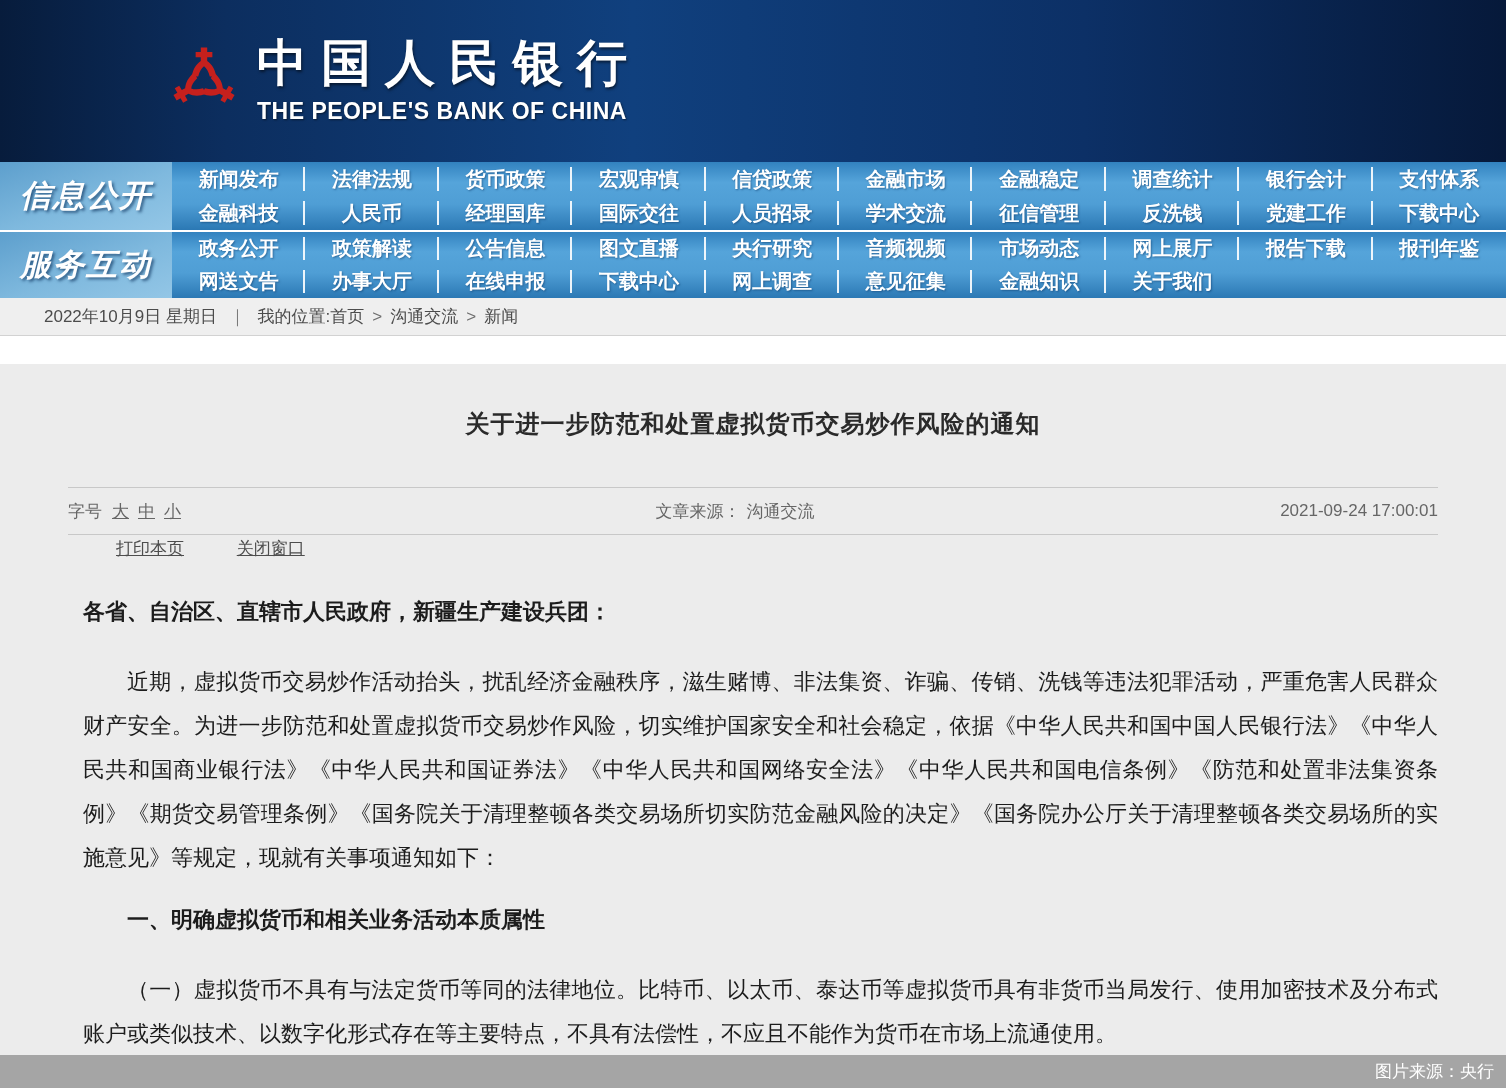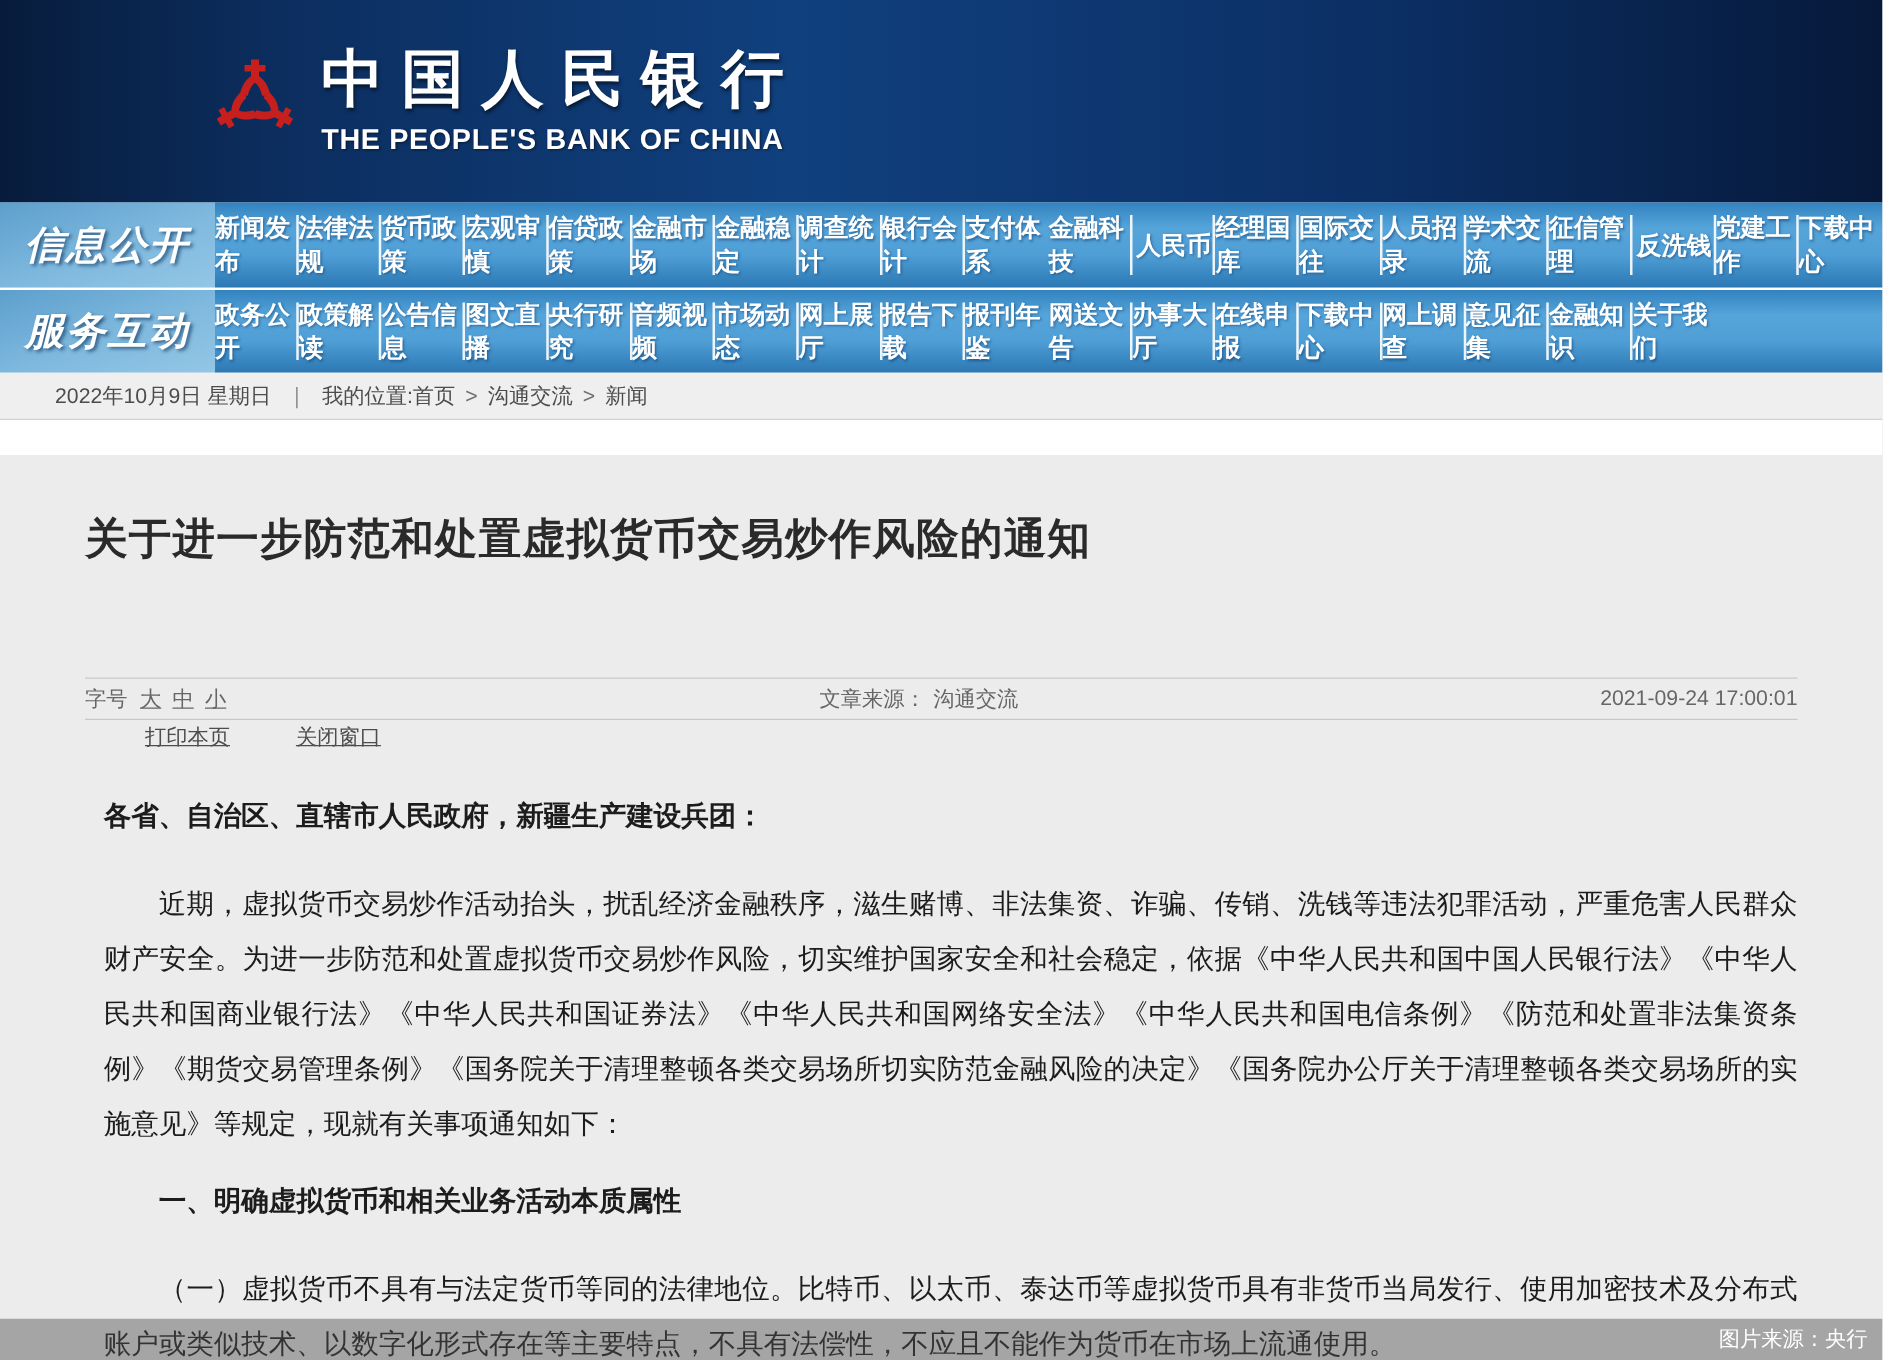--- a/index.html
+++ b/index.html
@@ -26,21 +26,21 @@
 
   
   .nav-section { display:flex; height:68px; }
   .nav-section + .nav-section { border-top:2px solid #fff; }
   .nav-label {
     flex:0 0 172px; display:flex; align-items:center; justify-content:center;
     background:linear-gradient(160deg,#5d9fcd 0%, #7fb9de 55%, #93c6e6 100%);
     color:#fff; font-size:31px; font-weight:bold; font-style:italic; letter-spacing:2px;
     text-shadow:2px 2px 3px rgba(7,45,88,.65); cursor:pointer;
   }
-  .nav-rows { flex:1; display:flex; flex-direction:row;
+  .nav-rows { flex:1; display:flex; flex-direction:column;
     background:linear-gradient(180deg,#3282bf 0%, #55a4da 30%, #4f9ed5 62%, #2b78b4 100%);
   }
   .nav-row { flex:1; display:flex; }
   .nav-cell {
     flex:1; position:relative; display:flex; align-items:center; justify-content:center;
     color:#fff; font-size:20px; font-weight:bold; text-decoration:none; cursor:pointer;
     text-shadow:1px 1px 2px rgba(10,50,95,.5);
   }
   .nav-cell::after {
     content:""; position:absolute; right:0; top:15%; height:70%; width:2px;
@@ -55,23 +55,23 @@
     display:flex; align-items:center; padding-left:44px;
     color:#4c4c4c; font-size:17px;
   }
   .breadcrumb-bar .vsep { margin:0 12px; color:#7a7a7a; }
   .breadcrumb-bar a { color:#4c4c4c; text-decoration:none; cursor:pointer; }
   .breadcrumb-bar .gt { margin:0 8px; color:#6f6f6f; }
   .white-strip { height:28px; background:#ffffff; }
 
   
   .content { padding:44px 68px 0 68px; background:#ececec; height:calc(1088px - 162px - 160px - 39px - 28px); }
-  .page-title { font-size:34px; font-weight:bold; color:#2a2a2a; letter-spacing:1px; }
+  .page-title { text-align:center; font-size:24px; font-weight:bold; color:#2a2a2a; letter-spacing:1px; }
   .meta-row {
-    margin-top:88px; height:34px;
+    margin-top:47px; height:48px;
     border-top:1px solid #c8c8c8; border-bottom:1px solid #c8c8c8;
     display:flex; align-items:center; justify-content:space-between;
     color:#666; font-size:17px;
   }
   .font-size-controls .fs-label { margin-right:10px; }
   .font-size-controls a { color:#666; text-decoration:underline; margin-right:9px; cursor:pointer; }
   .meta-source .src-val { margin-left:6px; }
   .meta-datetime { color:#666; }
   .actions-row { margin-top:2px; text-align:left; font-size:17px; }
   .actions-row a { color:#4d4d4d; text-decoration:underline; margin-left:48px; cursor:pointer; }

